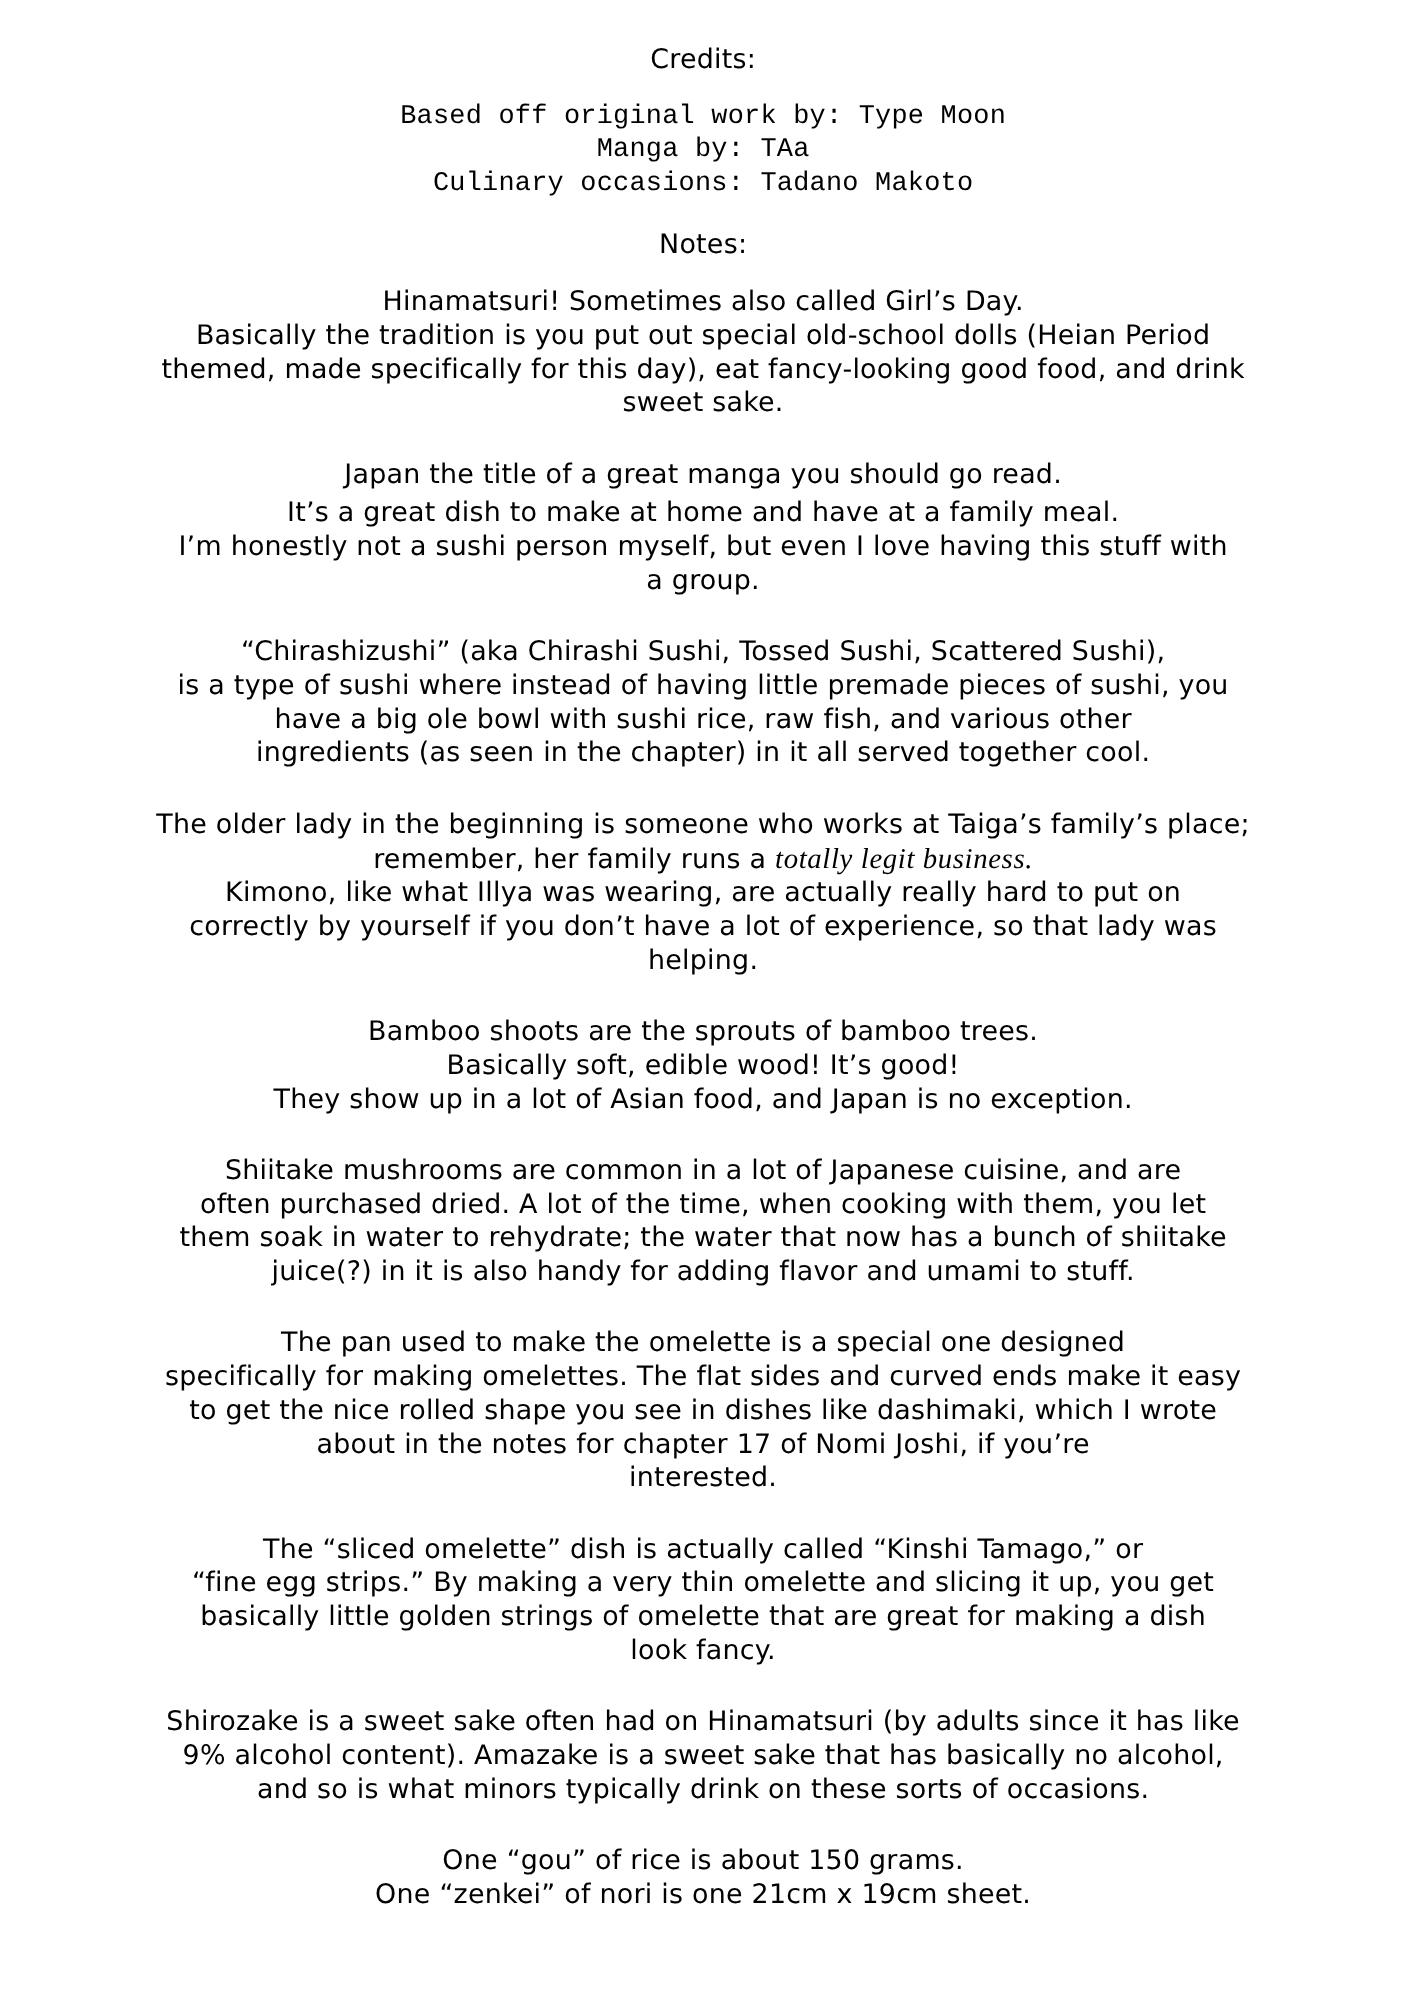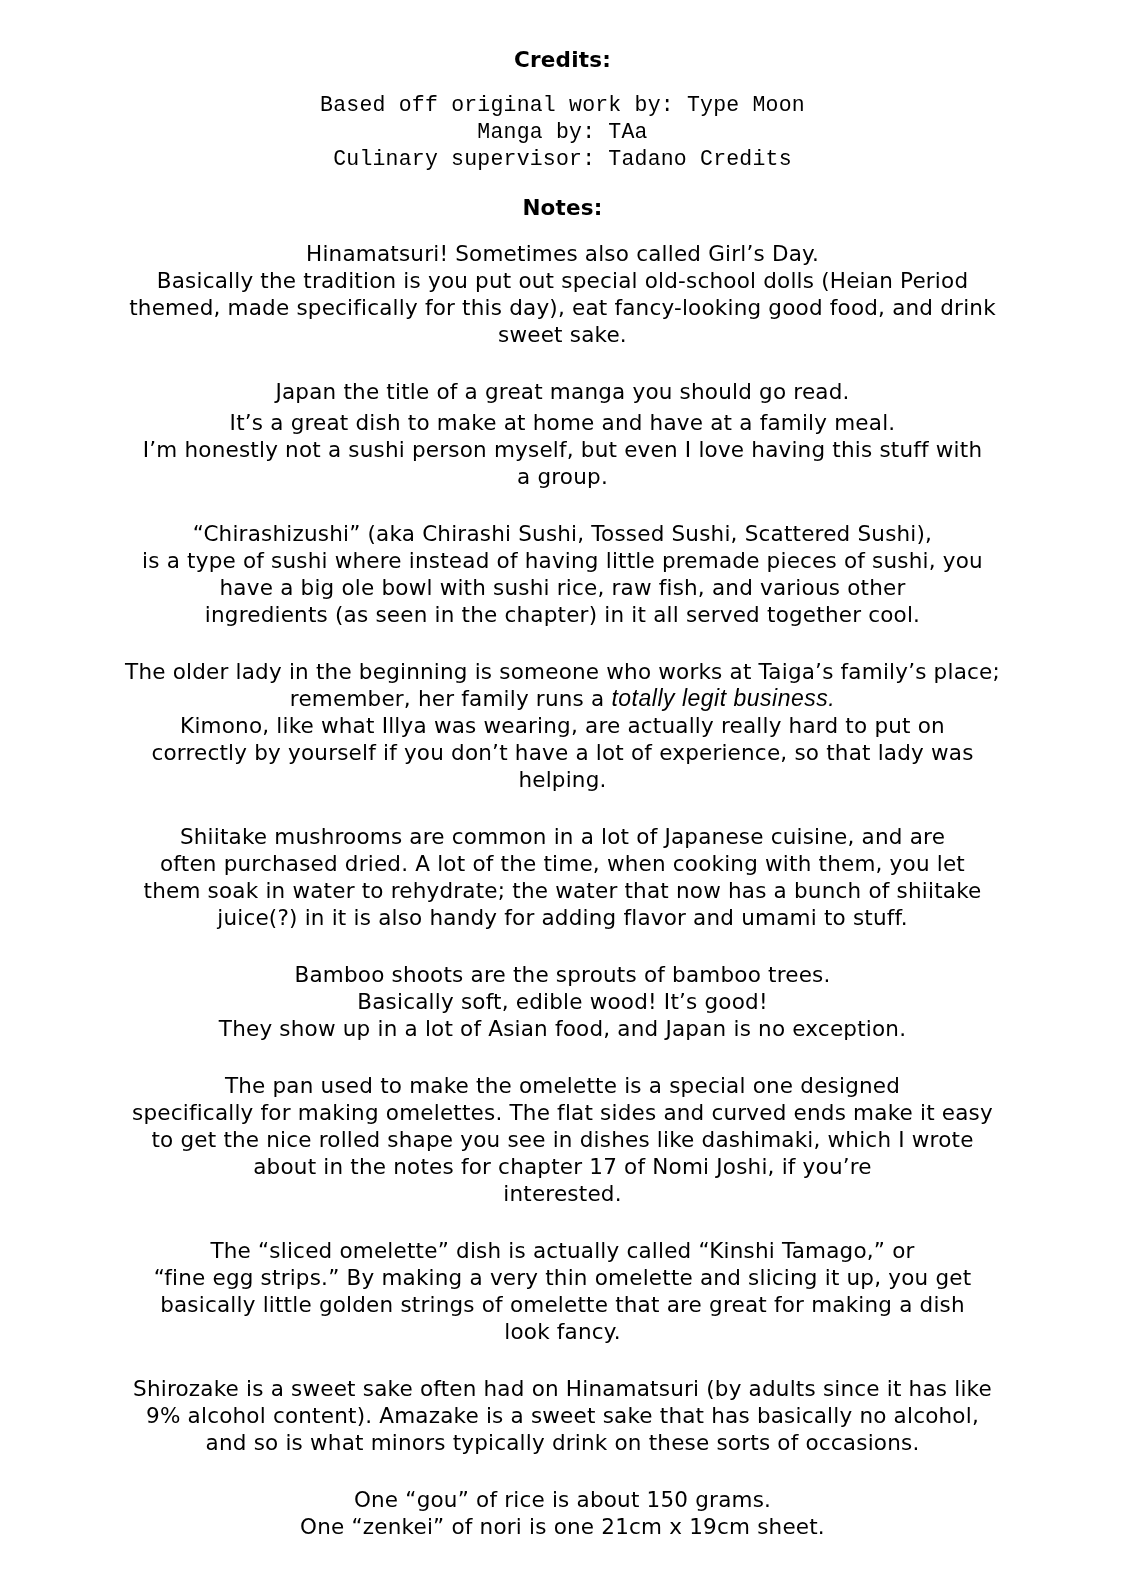--- a/index.html
+++ b/index.html
@@ -15,22 +15,22 @@
     padding: 34px 58px 40px 58px;
     text-align: center;
     font-family: "DejaVu Sans", sans-serif;
     font-size: 21.5px;
     line-height: 27px;
     letter-spacing: 0.2px;
   }
   .heading {
     font-size: 21.5px;
     line-height: 27px;
-    font-weight: 700;
-    margin: 12px;
+    font-weight: 400;
+    margin: 0;
   }
   .credits-block {
     margin-top: 19px;
   }
   .credits-block .credit-line {
     line-height: 27px;
     font-family: Liberation Mono, monospace;
   }
   .notes-heading {
     margin-top: 21px;
@@ -40,43 +40,43 @@
   .para {
     margin: 30px 0 0 0;
   }
   .para.tight {
     margin-top: 4px;
   }
   .para:first-child {
     margin-top: 19px;
   }
   .fancy {
-    font-family: Liberation Sans, sans-serif;
+    font-family: Liberation Serif, serif;
     font-style: italic;
     font-size: 23px;
     letter-spacing: 0.5px;
   }
 </style>
 </head>
 <body>
 
 <div class="page">
   <h1 class="heading">Credits:</h1>
   <div class="credits-block" id="credits-block">
       <div class="credit-line">Based off original work by: Type Moon</div>
       <div class="credit-line">Manga by: TAa</div>
-      <div class="credit-line">Culinary supervisor: Tadano Credits</div>
+      <div class="credit-line">Culinary occasions: Tadano Makoto</div>
     </div>
   <h1 class="heading notes-heading">Notes:</h1>
   <div class="paragraphs" id="paragraphs">
       <p class="para">Hinamatsuri! Sometimes also called Girl’s Day.<br>Basically the tradition is you put out special old-school dolls (Heian Period<br>themed, made specifically for this day), eat fancy-looking good food, and drink<br>sweet sake.</p>
       <p class="para">Japan the title of a great manga you should go read.</p>
       <p class="para tight">It’s a great dish to make at home and have at a family meal.<br>I’m honestly not a sushi person myself, but even I love having this stuff with<br>a group.</p>
       <p class="para">“Chirashizushi” (aka Chirashi Sushi, Tossed Sushi, Scattered Sushi),<br>is a type of sushi where instead of having little premade pieces of sushi, you<br>have a big ole bowl with sushi rice, raw fish, and various other<br>ingredients (as seen in the chapter) in it all served together cool.</p>
       <p class="para">The older lady in the beginning is someone who works at Taiga’s family’s place;<br>remember, her family runs a <span class="fancy">totally legit business.</span><br>Kimono, like what Illya was wearing, are actually really hard to put on<br>correctly by yourself if you don’t have a lot of experience, so that lady was<br>helping.</p>
+      <p class="para">Bamboo shoots are the sprouts of bamboo trees.<br>Basically soft, edible wood! It’s good!<br>They show up in a lot of Asian food, and Japan is no exception.</p>
       <p class="para">Shiitake mushrooms are common in a lot of Japanese cuisine, and are<br>often purchased dried. A lot of the time, when cooking with them, you let<br>them soak in water to rehydrate; the water that now has a bunch of shiitake<br>juice(?) in it is also handy for adding flavor and umami to stuff.</p>
-      <p class="para">Bamboo shoots are the sprouts of bamboo trees.<br>Basically soft, edible wood! It’s good!<br>They show up in a lot of Asian food, and Japan is no exception.</p>
       <p class="para">The pan used to make the omelette is a special one designed<br>specifically for making omelettes. The flat sides and curved ends make it easy<br>to get the nice rolled shape you see in dishes like dashimaki, which I wrote<br>about in the notes for chapter 17 of Nomi Joshi, if you’re<br>interested.</p>
       <p class="para">The “sliced omelette” dish is actually called “Kinshi Tamago,” or<br>“fine egg strips.” By making a very thin omelette and slicing it up, you get<br>basically little golden strings of omelette that are great for making a dish<br>look fancy.</p>
       <p class="para">Shirozake is a sweet sake often had on Hinamatsuri (by adults since it has like<br>9% alcohol content). Amazake is a sweet sake that has basically no alcohol,<br>and so is what minors typically drink on these sorts of occasions.</p>
       <p class="para">One “gou” of rice is about 150 grams.<br>One “zenkei” of nori is one 21cm x 19cm sheet.</p>
     </div>
 </div>
 
 </body></html>

